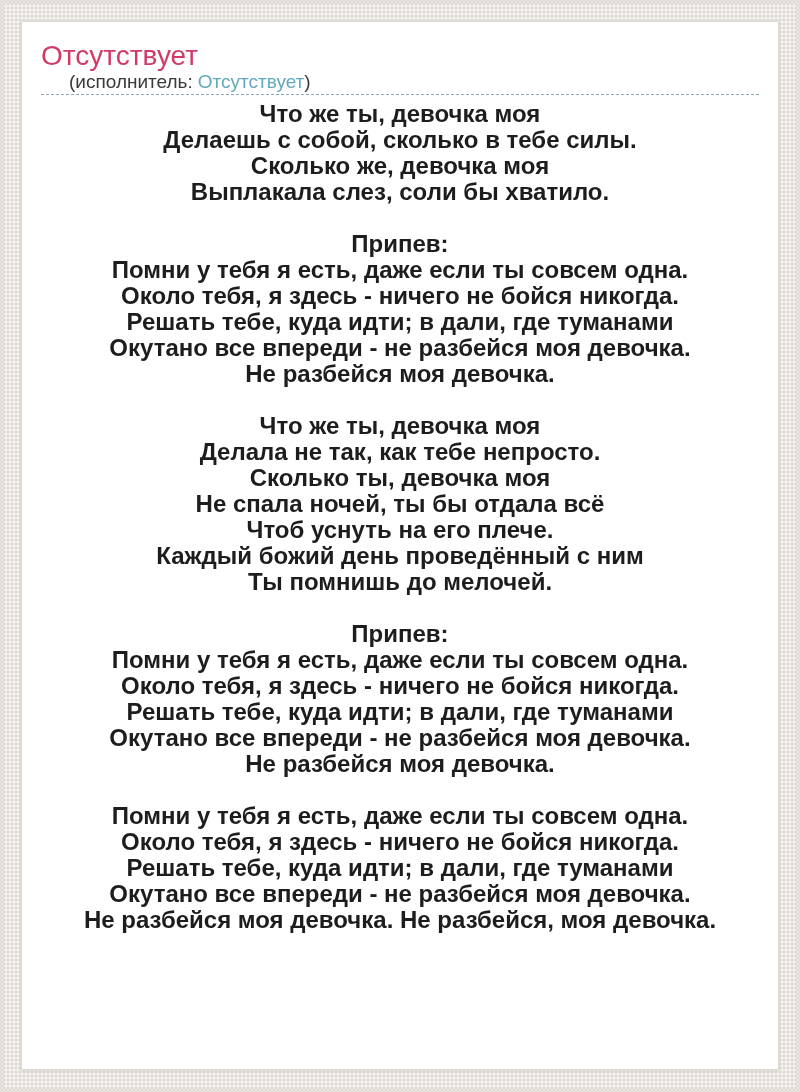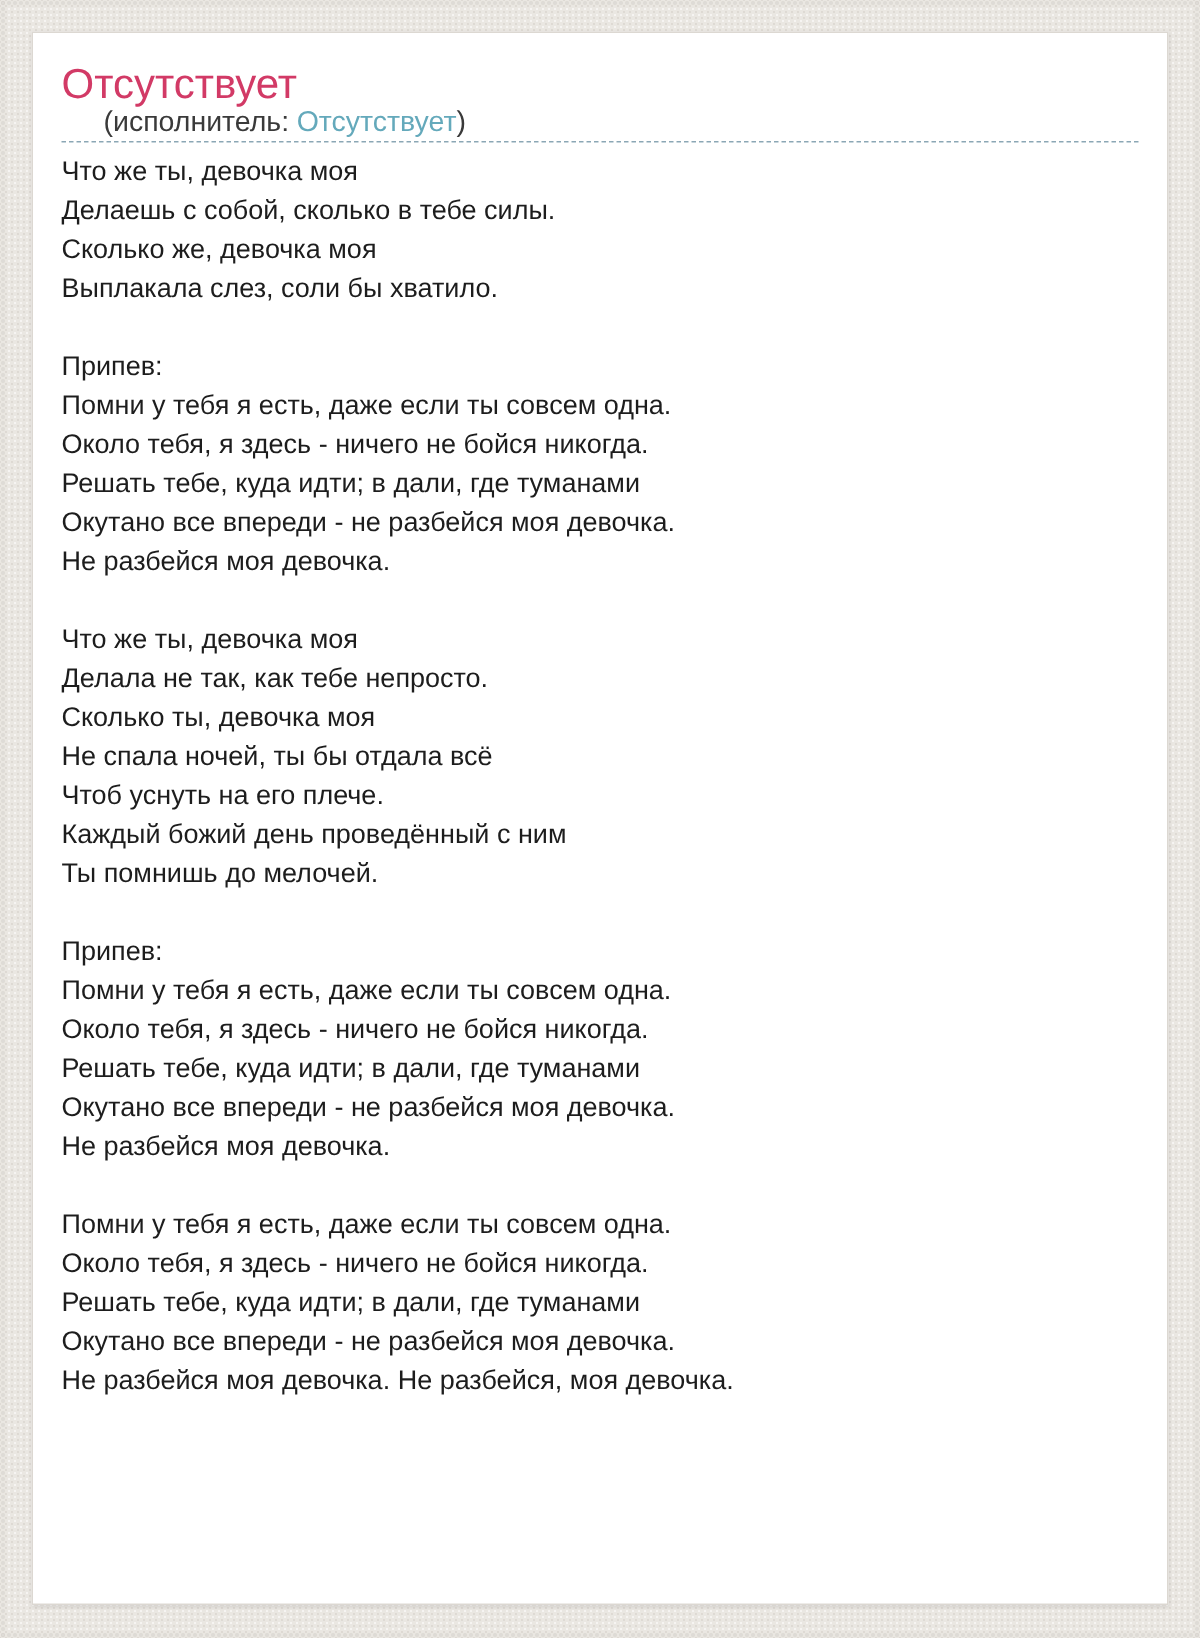--- a/index.html
+++ b/index.html
@@ -54,24 +54,25 @@
     color: #3a3a3a;
   }
   .artist-prefix { margin-right: 5px; margin-left: 28px; }
   a.artist-link {
     color: #64a9bb;
     text-decoration: none;
     cursor: pointer;
   }
   .lyrics {
     margin-top: 6px;
-    font-size: 18px;
-    font-weight: normal;
+    font-size: 24px;
+    font-weight: bold;
     line-height: 26px;
     color: #1d1d1d;
+    text-align: center;
   }
   .lyrics p.stanza {
     margin: 0 0 26px 0;
   }
   .lyrics p.stanza:last-child {
     margin-bottom: 0;
   }
 </style>
 </head>
 <body>

